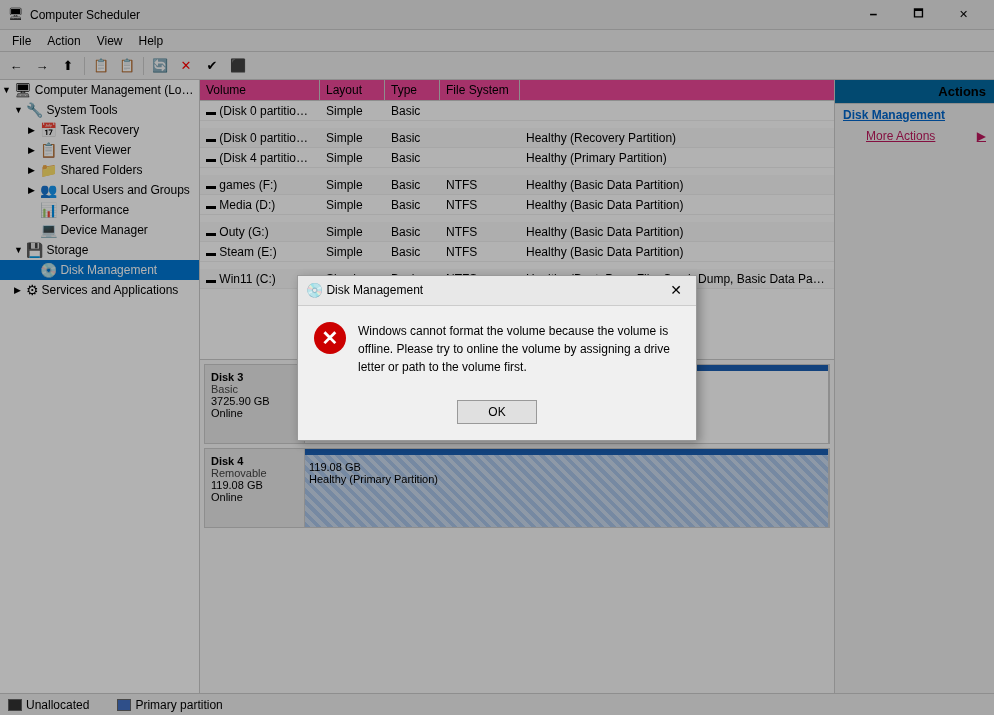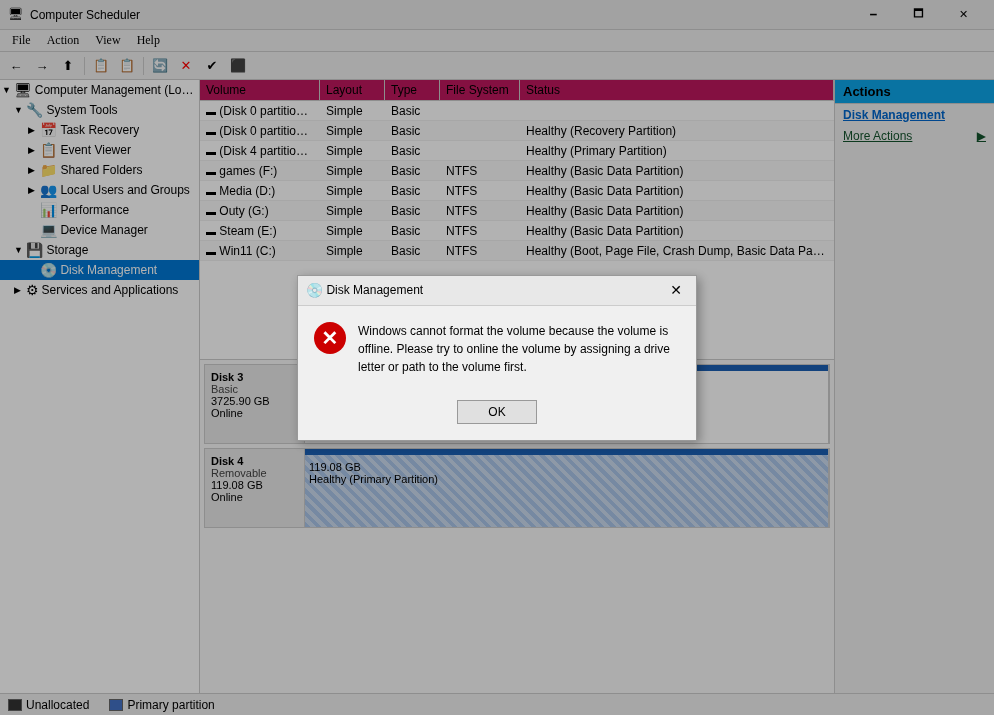--- a/index.html
+++ b/index.html
@@ -33,21 +33,21 @@
       height: 22px;
       display: flex;
       align-items: center;
       padding: 0 4px;
       border-bottom: 1px solid #ccc;
     }
     .menu-item {
       padding: 2px 8px;
       cursor: pointer;
       height: 22px;
-      display: flex; align-items: center; font-family: Liberation Serif, serif;
+      display: flex; align-items: center;
     }
 
     
     .toolbar {
       background: #f0f0f0;
       height: 28px;
       display: flex;
       align-items: center;
       padding: 0 4px;
       border-bottom: 1px solid #ccc;
@@ -102,41 +102,41 @@
 
     
     .list-view {
       flex: none;
       height: 280px;
       overflow-y: auto;
       border-bottom: 1px solid #ccc;
     }
     .list-header {
       display: flex;
-      background: #be185d;
+      background: #ec4899;
       border-bottom: 1px solid #ccc;
       position: sticky;
       top: 0;
     }
     .list-header-cell {
       padding: 3px 6px;
       border-right: 1px solid #ccc;
       font-weight: normal;
       font-size: 12px;
       cursor: pointer;
       user-select: none;
       overflow: hidden;
     }
     .list-row {
       display: flex;
       align-items: center;
       border-bottom: 1px solid #f0f0f0;
       height: 20px;
     }
-    .list-row.alt { background: #fafafa; }
+    .list-row.alt { background: #fafafa; margin-top: 7px; }
     .list-cell {
       padding: 1px 6px;
       font-size: 12px;
       overflow: hidden;
       text-overflow: ellipsis;
       white-space: nowrap;
     }
 
     
     .disk-view {
@@ -185,51 +185,53 @@
     .actions-panel {
       width: 160px;
       background: #f0f0f0;
       border-left: 1px solid #ccc;
     }
     .actions-header {
       padding: 4px 8px;
       font-weight: bold;
       font-size: 13px;
       border-bottom: 1px solid #ccc;
-      background: #0ea5e9;
+      background: #0369a1;
+      text-align: right;
     }
     .actions-item {
       padding: 4px 8px;
       font-size: 12px;
       cursor: pointer;
       font-weight: bold;
       color: #0066cc;
       text-decoration: underline;
     }
     .actions-subitem {
       padding: 3px 8px;
       font-size: 12px;
       cursor: pointer;
-      color: #14532d;
+      color: #be185d;
       text-decoration: underline;
       display: flex;
       align-items: center;
       justify-content: space-between;
+      margin-left: 23px;
     }
 
     
     .status-bar {
       height: 22px;
       background: #f0f0f0;
       border-top: 1px solid #ccc;
       display: flex;
       align-items: center;
       padding: 0 8px;
       font-size: 12px;
-      gap: 20px;
+      gap: 28px;
     }
     .status-legend {
       display: flex;
       align-items: center;
       gap: 4px;
     }
     .legend-box {
       width: 14px; height: 12px;
       border: 1px solid #666;
     }
@@ -410,21 +412,20 @@
   </div>
 
   <div class="content-area">
 
     <div class="list-view">
       <div class="list-header">
         <div class="list-header-cell col-volume">Volume</div>
         <div class="list-header-cell col-layout">Layout</div>
         <div class="list-header-cell col-type">Type</div>
         <div class="list-header-cell col-fs">File System</div>
-        <div class="list-header-cell col-status">Status</div>
       </div>
 
       <div id="list-rows">
           <div class="list-row">
     <div class="list-cell col-volume">
       <span style="font-size:10px;">▬</span> (Disk 0 partition 1)
     </div>
     <div class="list-cell col-layout">Simple</div>
     <div class="list-cell col-type">Basic</div>
     <div class="list-cell col-fs"></div>

